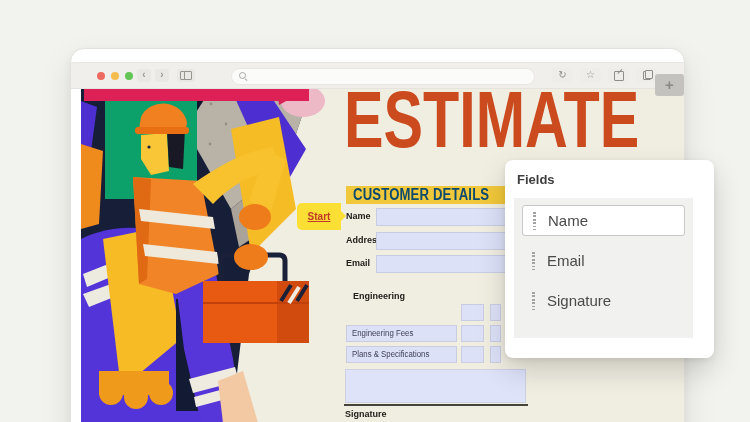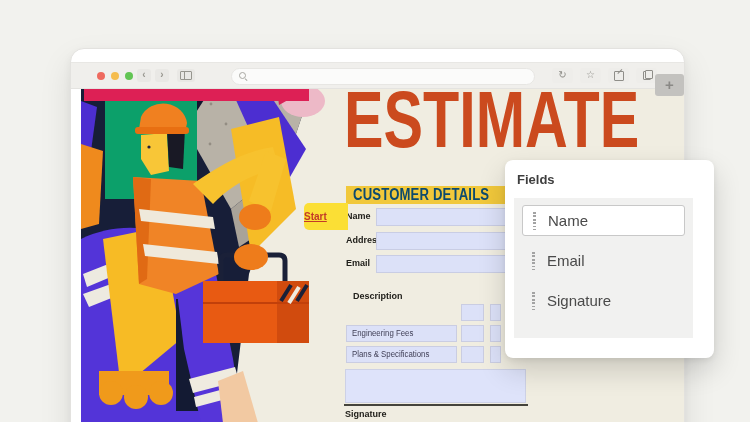--- a/index.html
+++ b/index.html
@@ -112,23 +112,23 @@
     position:absolute;left:264px;top:280px;width:179px;height:32px;
     background:#DEE3FA;border:1px solid #CDD1E6;
   }
   .sigline{position:absolute;left:263px;top:315px;width:184px;height:2px;background:#45443C;}
   .siglabel{position:absolute;left:264px;top:320px;font-size:9px;font-weight:bold;color:#22211C;}
   
   .start-tag{
     position:absolute;left:208px;top:114px;width:57px;height:27px;z-index:3;
   }
   .start-body{
-    position:absolute;left:15px;top:0;width:44px;height:27px;background:#FBDF35;
+    position:absolute;left:8px;top:0;width:44px;height:27px;background:#FBDF35;
     border-radius:5px 0 0 5px;
-    color:#C23A28;font-size:10px;font-weight:bold;text-align:left;line-height:27px;text-decoration:underline;
+    color:#C23A28;font-size:10px;font-weight:bold;text-align:center;line-height:27px;text-decoration:underline;
   }
   .start-point{
     position:absolute;left:44px;top:0;width:0;height:0;
     border-top:13.5px solid transparent;border-bottom:13.5px solid transparent;
     border-left:13px solid #FBDF35;
   }
   
   .fields-panel{
     position:absolute;left:505px;top:160px;width:209px;height:198px;
     background:#FFFFFF;border-radius:8px;z-index:10;
@@ -265,21 +265,21 @@
     <div class="secbar bar-customer">
       <span>CUSTOMER DETAILS</span>
     </div>
     <div class="flabel" style="top:122px">Name</div>
     <div class="finput" style="top:119px"></div>
     <div class="flabel" style="top:146px">Address</div>
     <div class="finput" style="top:143px"></div>
     <div class="flabel" style="top:169px">Email</div>
     <div class="finput" style="top:166px"></div>
 
-    <div class="desc-label">Description</div>
+    <div class="desc-label">Engineering</div>
 
     <div class="prow pcol2" style="top:215px"></div>
     <div class="prow pcol3" style="top:215px"></div>
 
     <div class="prow pcol1" style="top:236px">
       <span>Engineering Fees</span></div>
     <div class="prow pcol2" style="top:236px"></div>
     <div class="prow pcol3" style="top:236px"></div>
 
     <div class="prow pcol1" style="top:257px">

